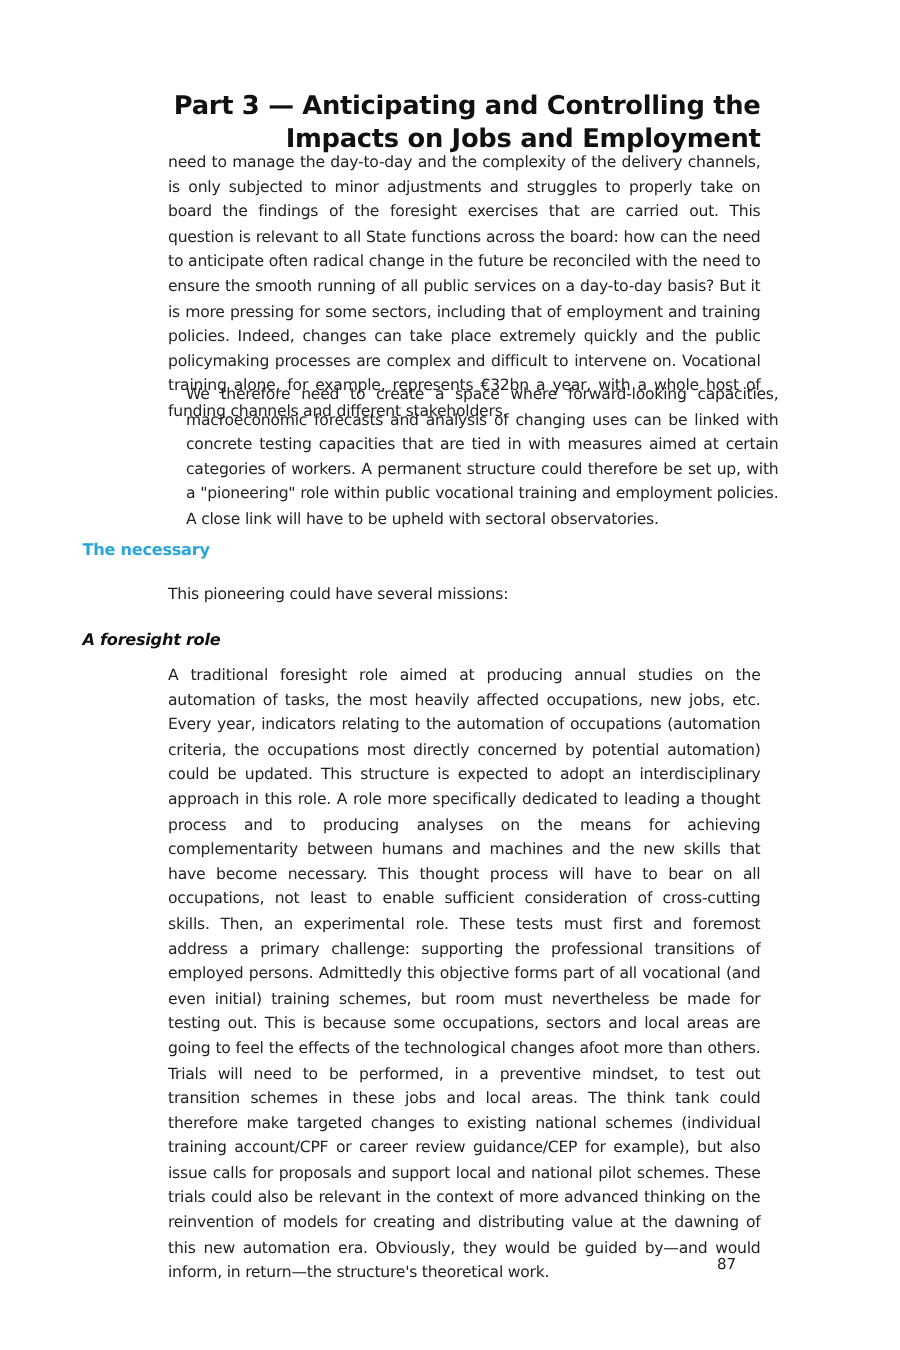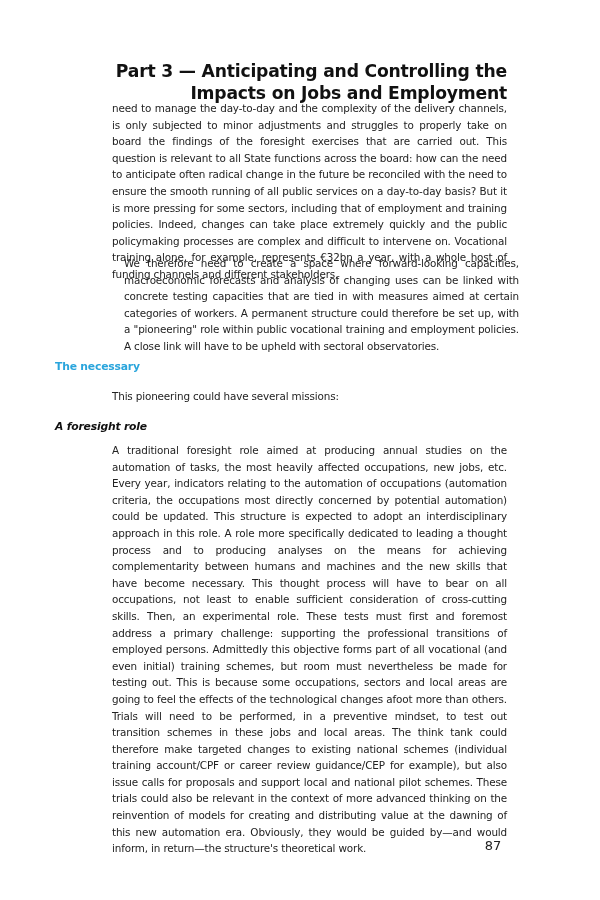--- a/index.html
+++ b/index.html
@@ -11,22 +11,22 @@
   .body-text { position: absolute; left: 112px; width: 395px; font-size: 10.4px;
                line-height: 16.6px; text-align: justify; color: #222; letter-spacing: -0.15px; }
   .p1 { top: 100px; }
   .p2 { top: 255px; margin-left: 12px; }
   .section-head { position: absolute; left: 55px; top: 360px; font-size: 10.8px; font-weight: bold;
                   color: #2aa5dc; letter-spacing: -0.2px; }
   .intro { position: absolute; left: 112px; top: 390px; font-size: 10.4px; color: #222; letter-spacing: -0.15px; }
   .subhead { position: absolute; left: 55px; top: 420px; font-size: 10.8px; font-weight: bold;
              font-style: italic; color: #111; letter-spacing: -0.2px; }
   .p3 { top: 424px; margin-top: 18px; }
-  .page-number { position: absolute; left: 478px; top: 838px; width: 30px; text-align: center;
-                 font-size: 13px; color: #222; }
+  .page-number { position: absolute; left: 478px; top: 838px; width: 30px; text-align: left;
+                 font-size: 10px; color: #222; }
   p { margin: 0; }
 </style>
 </head>
 <body>
 
 <div class="header">Part 3 — Anticipating and Controlling the Impacts on Jobs and Employment</div>
 
 <div class="body-text p1">
   <p>need to manage the day-to-day and the complexity of the delivery channels, is only subjected to minor adjustments and struggles to properly take on board the findings of the foresight exercises that are carried out. This question is relevant to all State functions across the board: how can the need to anticipate often radical change in the future be reconciled with the need to ensure the smooth running of all public services on a day-to-day basis? But it is more pressing for some sectors, including that of employment and training policies. Indeed, changes can take place extremely quickly and the public policymaking processes are complex and difficult to intervene on. Vocational training alone, for example, represents €32bn a year, with a whole host of funding channels and different stakeholders.</p>
 </div>

